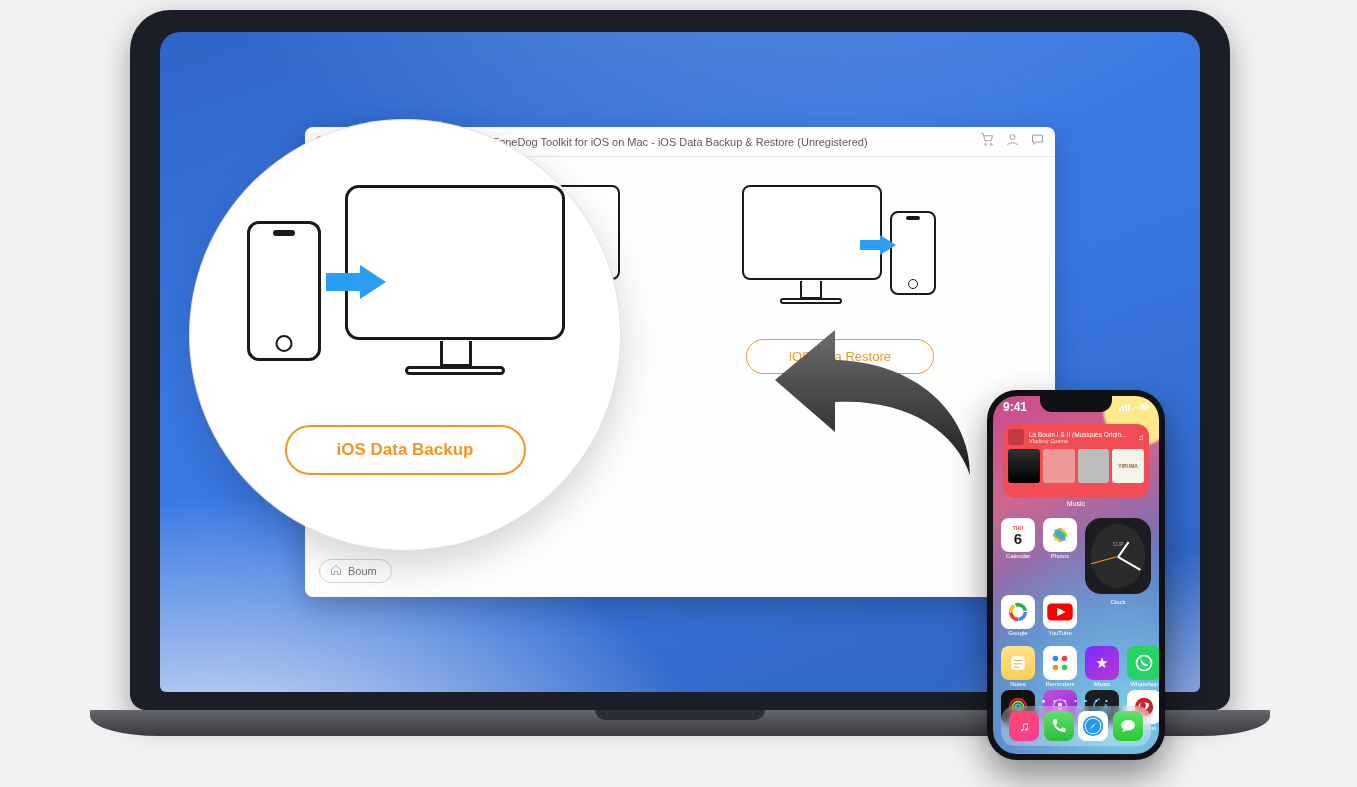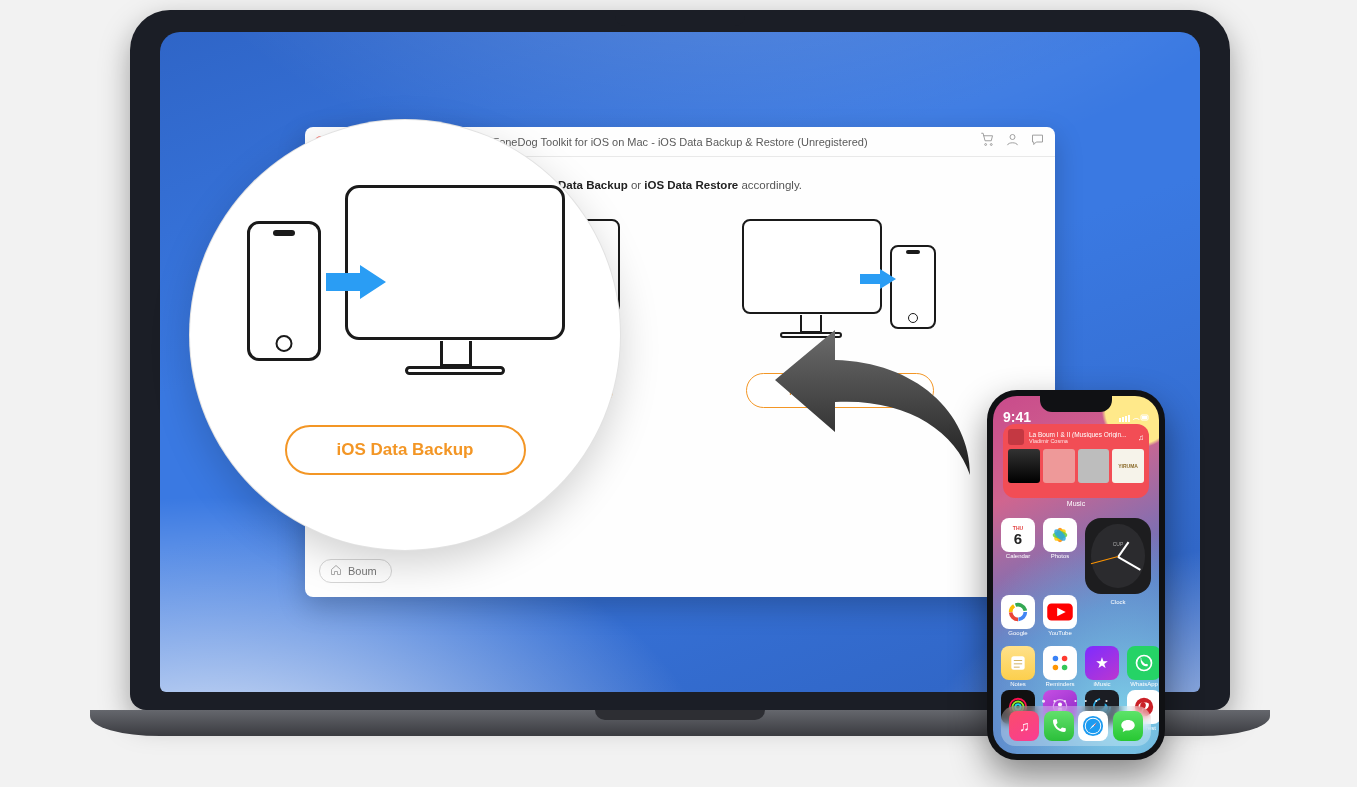--- a/index.html
+++ b/index.html
@@ -231,21 +231,21 @@
       linear-gradient(155deg,#c94b8b 0%, #d0658f 25%, #5874c3 60%, #4d6cc2 100%);
     position: relative; overflow: hidden;
   }
   .iphone-notch {
     position: absolute; top: 0; left: 50%; transform: translateX(-50%);
     width: 72px; height: 16px; background: #101114; border-radius: 0 0 12px 12px;
   }
   .status {
     position: absolute; top: 4px; left: 0; right: 0;
     display: flex; justify-content: space-between; padding: 0 10px;
-    font-size: 14px; color: #fff; font-weight: 600; margin-top: 9px;
+    font-size: 12px; color: #fff; font-weight: 600;
   }
 
   .music-widget {
     position: absolute; top: 28px; left: 10px; right: 10px; height: 74px;
     background: #f24d55; border-radius: 12px; padding: 5px;
     color: #fff;
   }
   .music-top { display:flex; gap:5px; align-items:center; }
   .music-art { width:16px; height:16px; background:#c43842; border-radius:3px; }
   .music-title { font-size: 6.5px; white-space:nowrap; overflow:hidden; text-overflow:ellipsis; flex:1;}
@@ -349,23 +349,20 @@
                 </svg>
             </span>
             <span>
               <svg viewBox="0 0 24 24">
                   <path d="M4 5h16v11H10l-4 4v-4H4z"></path>
                 </svg>
             </span>
           </div>
         </div>
 
-        <div class="instruction">
-          <span></span><b>Data Backup</b><span> or </span><b>iOS Data Restore</b><span> accordingly.</span>
-        </div>
 
         <div class="options">
           <div class="opt backup">
             <div class="opt-illus">
               <div class="monitor"></div>
                 <div class="stand"></div>
                 <div class="base"></div>
               <div class="phone"></div>
               <div class="arrow">
                 <svg viewBox="0 0 40 20">

